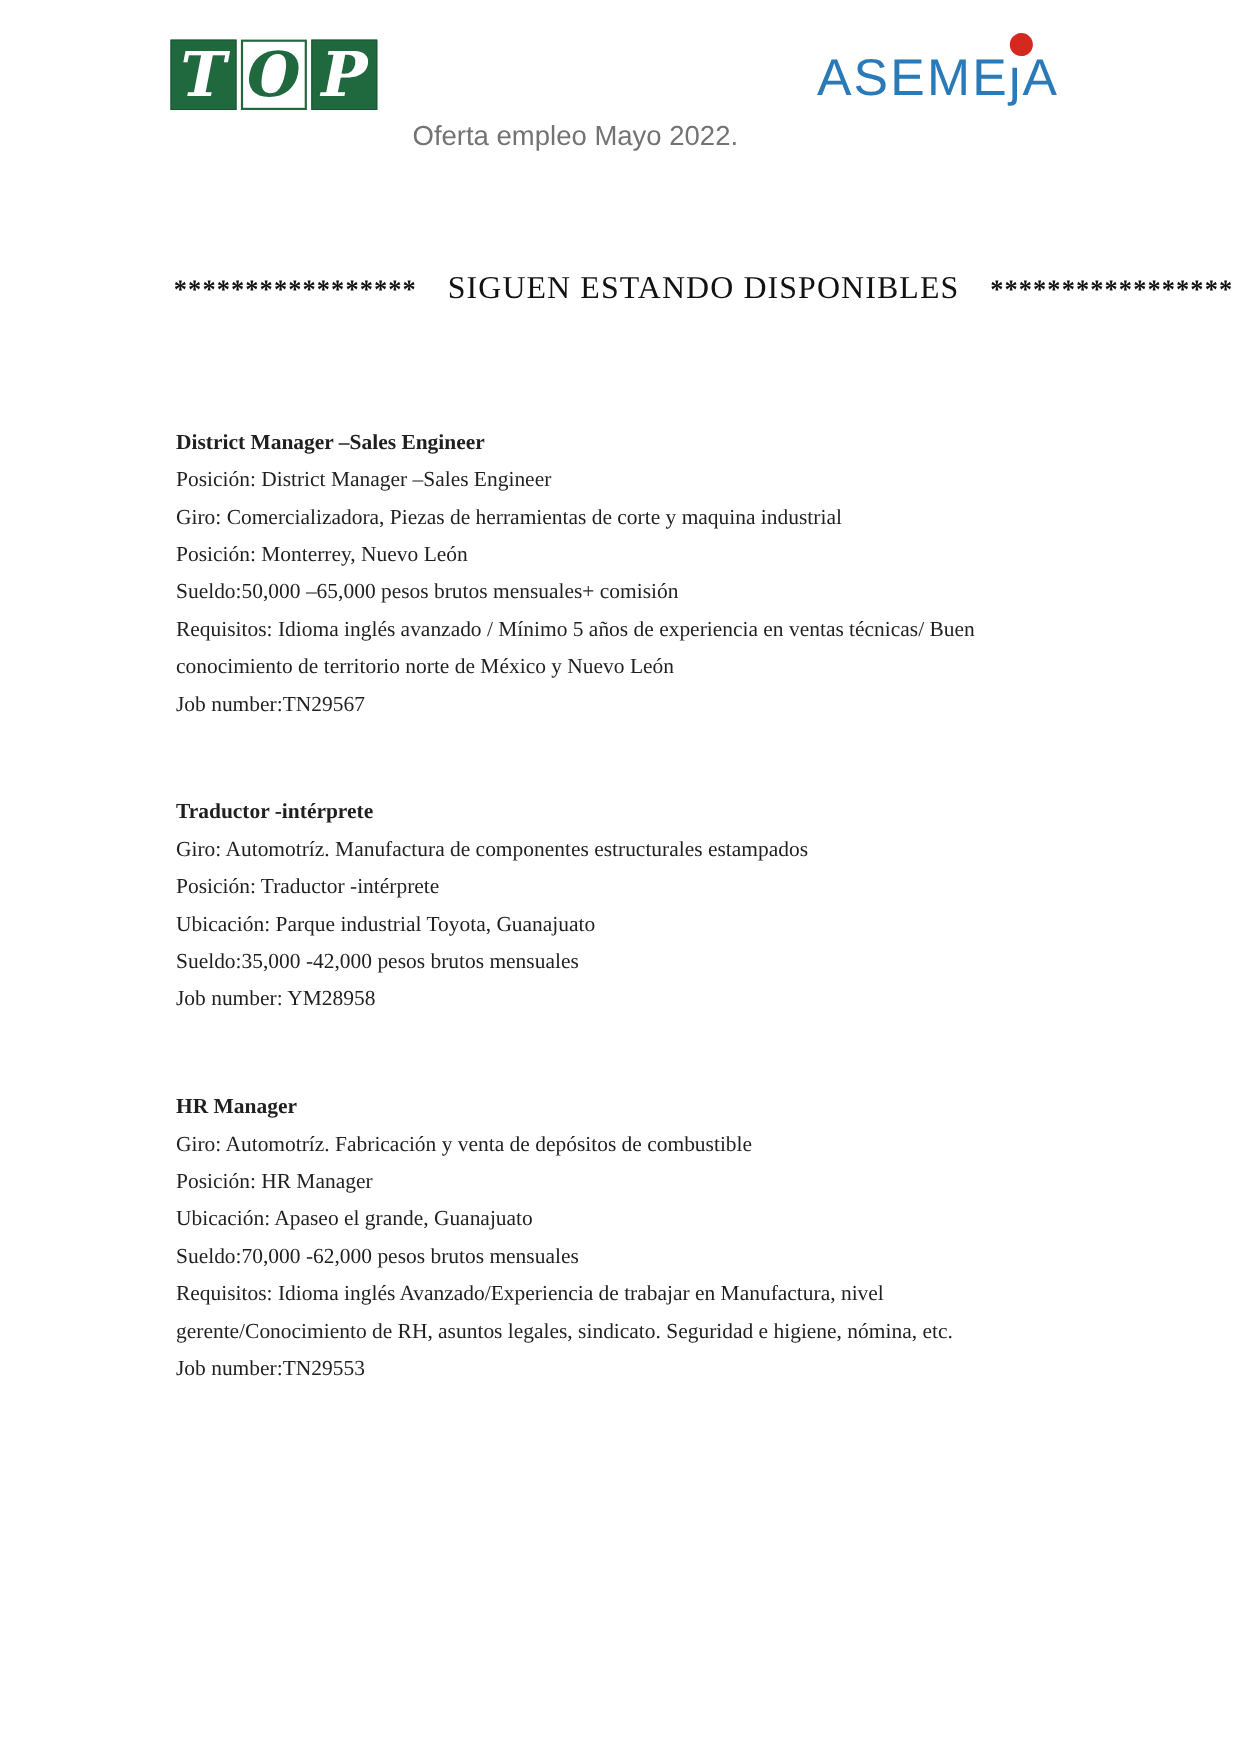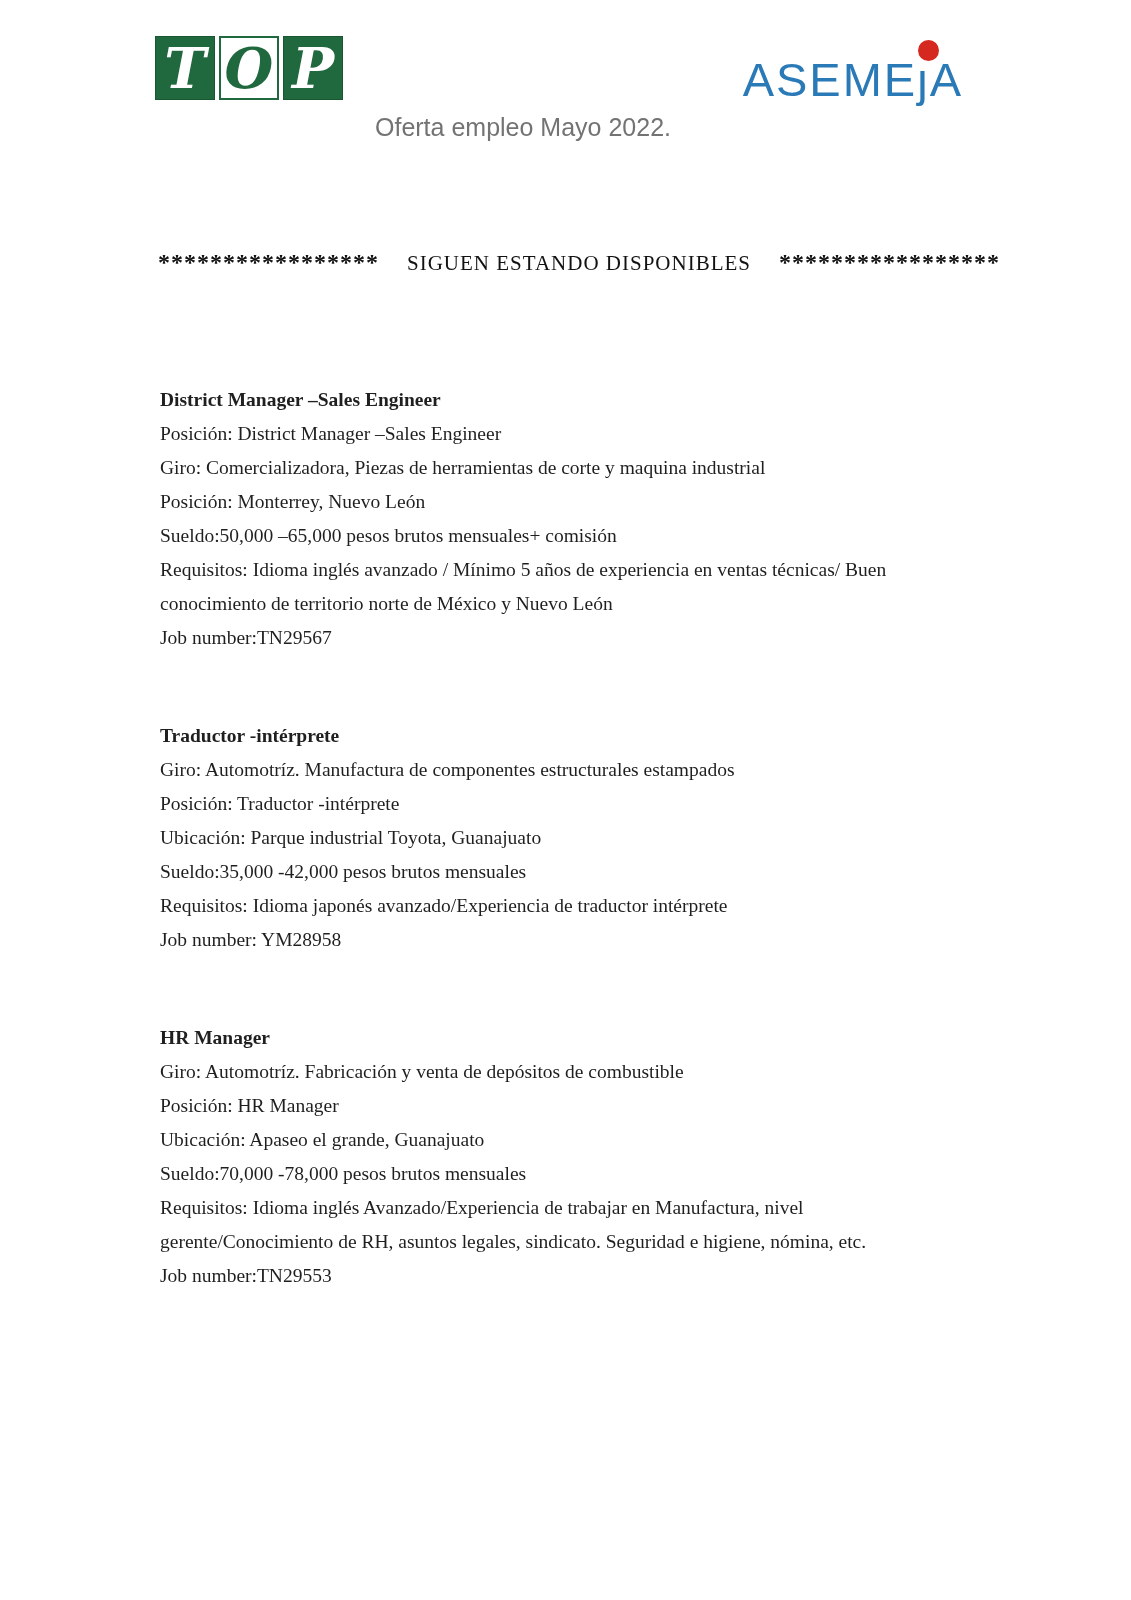--- a/index.html
+++ b/index.html
@@ -23,21 +23,21 @@
     width: 60px; height: 64px;
     display: flex; align-items: center; justify-content: center;
     font-family: "DejaVu Serif", "Liberation Serif", serif;
     font-style: italic; font-weight: bold;
     font-size: 56px; line-height: 1;
     box-sizing: border-box;
   }
   .top-box.green { background: #20693e; color: #ffffff; border: 1px solid #1a5632; }
   .top-box.white { background: #ffffff; color: #20693e; border: 2px solid #20693e; }
   .asemeja-logo {
-    margin-top: 20px;
+    margin-top: 10px;
     font-family: "Liberation Sans", "DejaVu Sans", sans-serif;
     font-size: 47px; line-height: 1;
     letter-spacing: 2px;
     color: #2b7ab8;
     white-space: nowrap;
   }
   .jwrap { position: relative; display: inline-block; }
   .jdot {
     position: absolute;
     top: -16px; left: 1px;
@@ -56,21 +56,21 @@
   
   .banner {
     margin: 106px 0 0 158px;
     display: flex;
     align-items: baseline;
     gap: 28px;
     font-family: "Liberation Serif", "DejaVu Serif", serif;
     color: #121212;
   }
   .stars { font-size: 24px; font-weight: bold; letter-spacing: 1px; white-space: nowrap; }
-  .banner-text { font-size: 21px; letter-spacing: 1px; white-space: nowrap; }
+  .banner-text { font-size: 29px; letter-spacing: 1px; white-space: nowrap; }
   
   .jobs {
     margin: 107px 16px 0 160px;
     font-family: "Liberation Serif", "DejaVu Serif", serif;
     font-size: 19.5px;
     color: #1f1f1f;
   }
   .job { margin: 0 0 64px 0; }
   .job p {
     margin: 0;
@@ -119,28 +119,27 @@
       <p>Requisitos: Idioma inglés avanzado / Mínimo 5 años de experiencia en ventas técnicas/ Buen conocimiento de territorio norte de México y Nuevo León</p>
       <p>Job number:TN29567</p>
     </section>
 
     <section class="job">
       <p class="job-title">Traductor -intérprete</p>
       <p>Giro: Automotríz. Manufactura de componentes estructurales estampados</p>
       <p>Posición: Traductor -intérprete</p>
       <p>Ubicación: Parque industrial Toyota, Guanajuato</p>
       <p>Sueldo:35,000 -42,000 pesos brutos mensuales</p>
-      <p>Requisitos: Idioma japonés avanzado/Experiencia de traductor intérprete</p>
       <p>Job number: YM28958</p>
     </section>
 
     <section class="job">
       <p class="job-title">HR Manager</p>
       <p>Giro: Automotríz. Fabricación y venta de depósitos de combustible</p>
       <p>Posición: HR Manager</p>
       <p>Ubicación: Apaseo el grande, Guanajuato</p>
-      <p>Sueldo:70,000 -78,000 pesos brutos mensuales</p>
+      <p>Sueldo:70,000 -62,000 pesos brutos mensuales</p>
       <p>Requisitos: Idioma inglés Avanzado/Experiencia de trabajar en Manufactura, nivel gerente/Conocimiento de RH, asuntos legales, sindicato. Seguridad e higiene, nómina, etc.</p>
       <p>Job number:TN29553</p>
     </section>
 
   </div>
 </div>
 
 </body></html>

